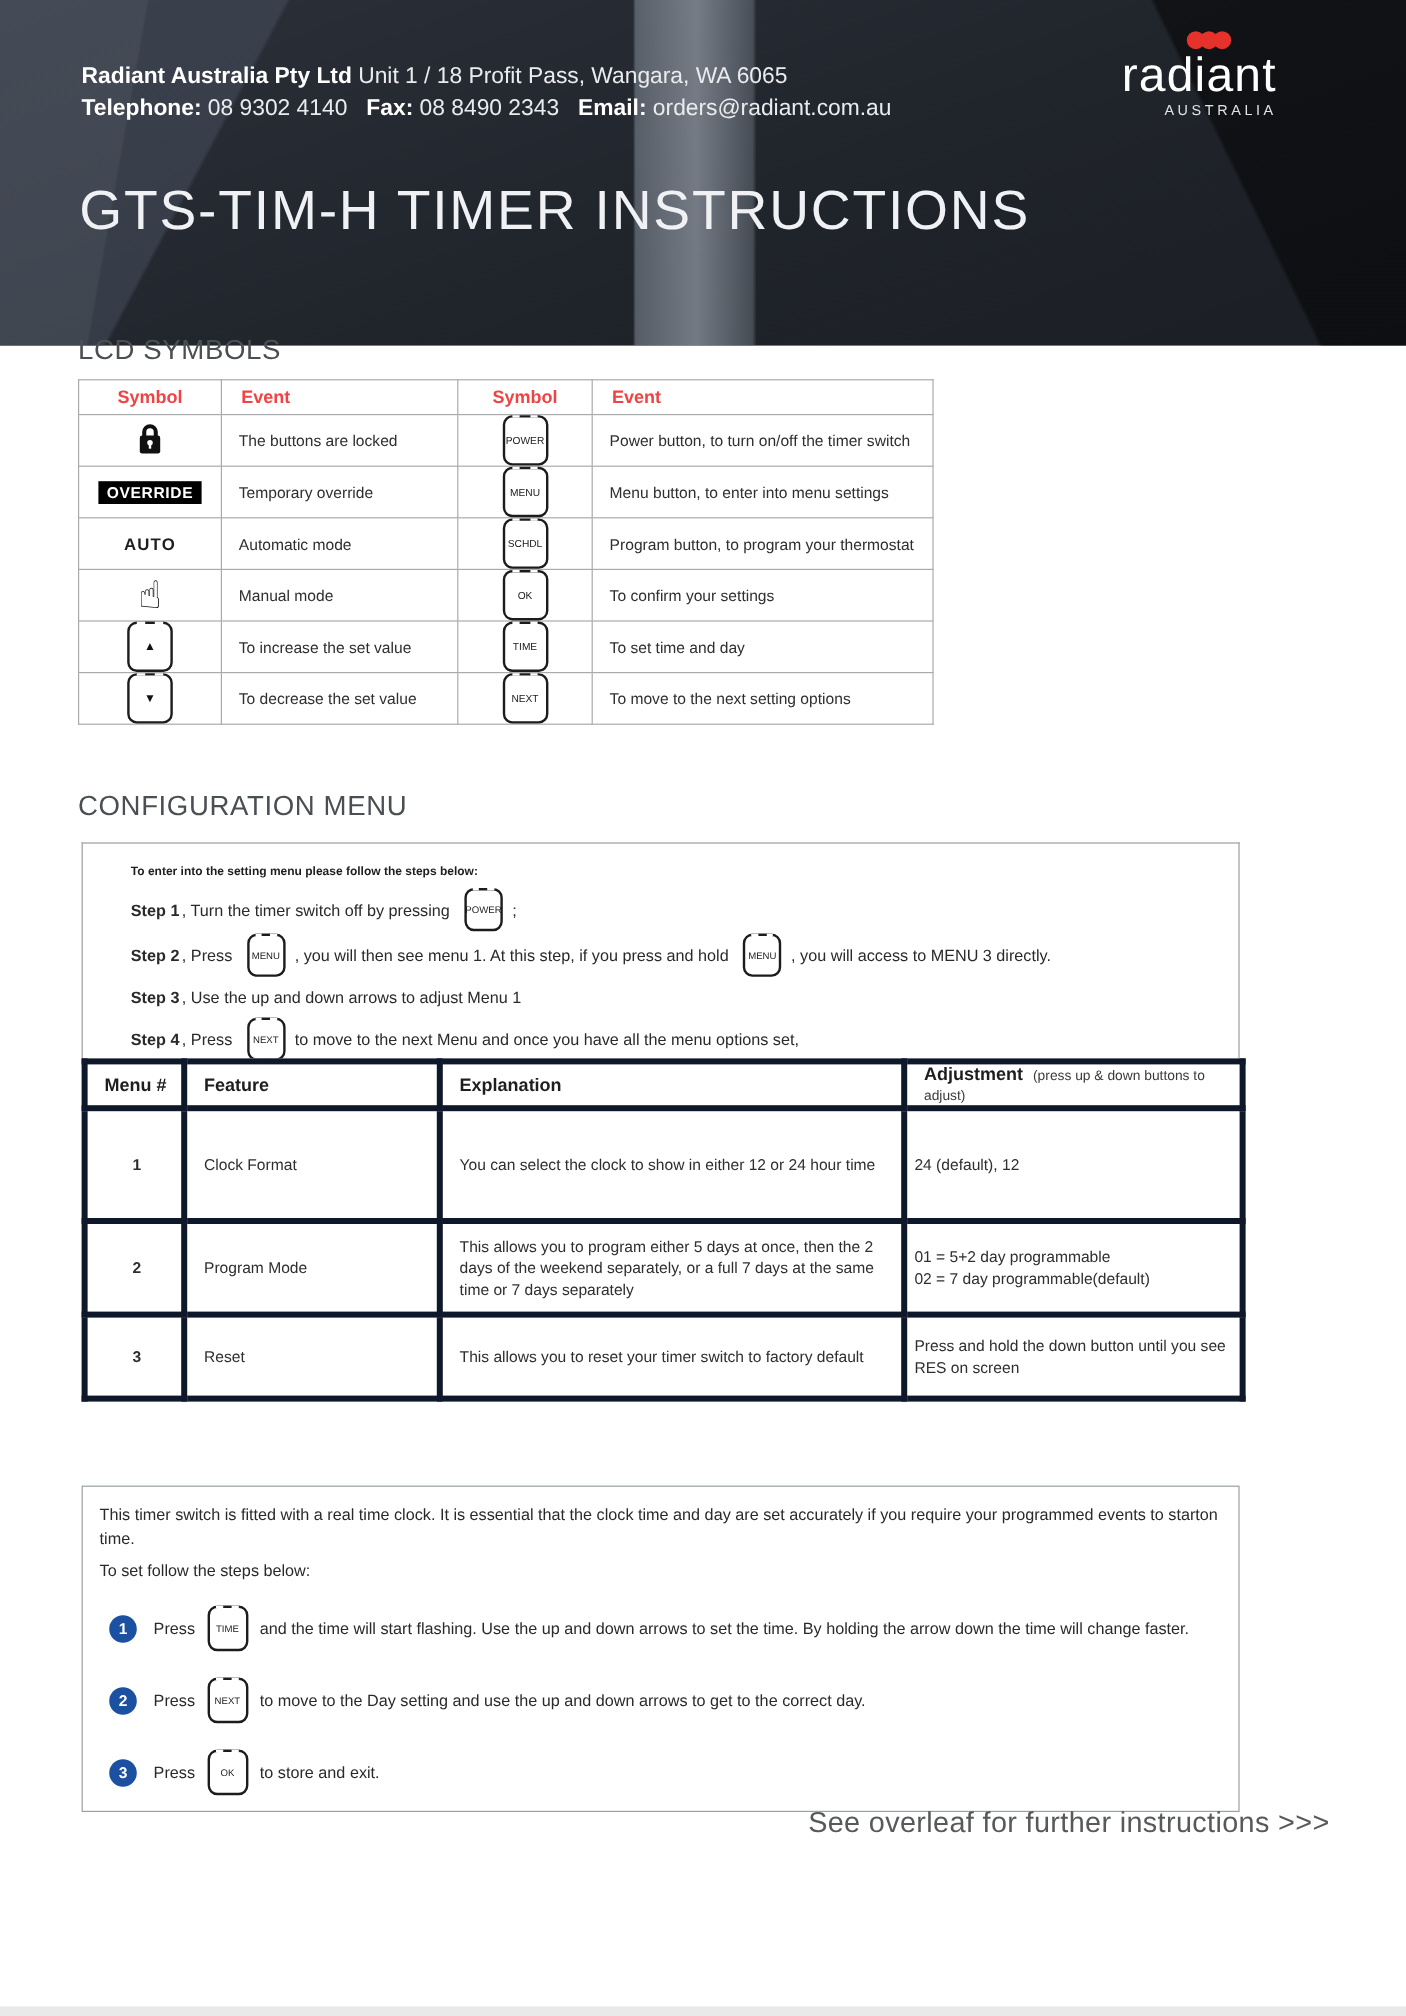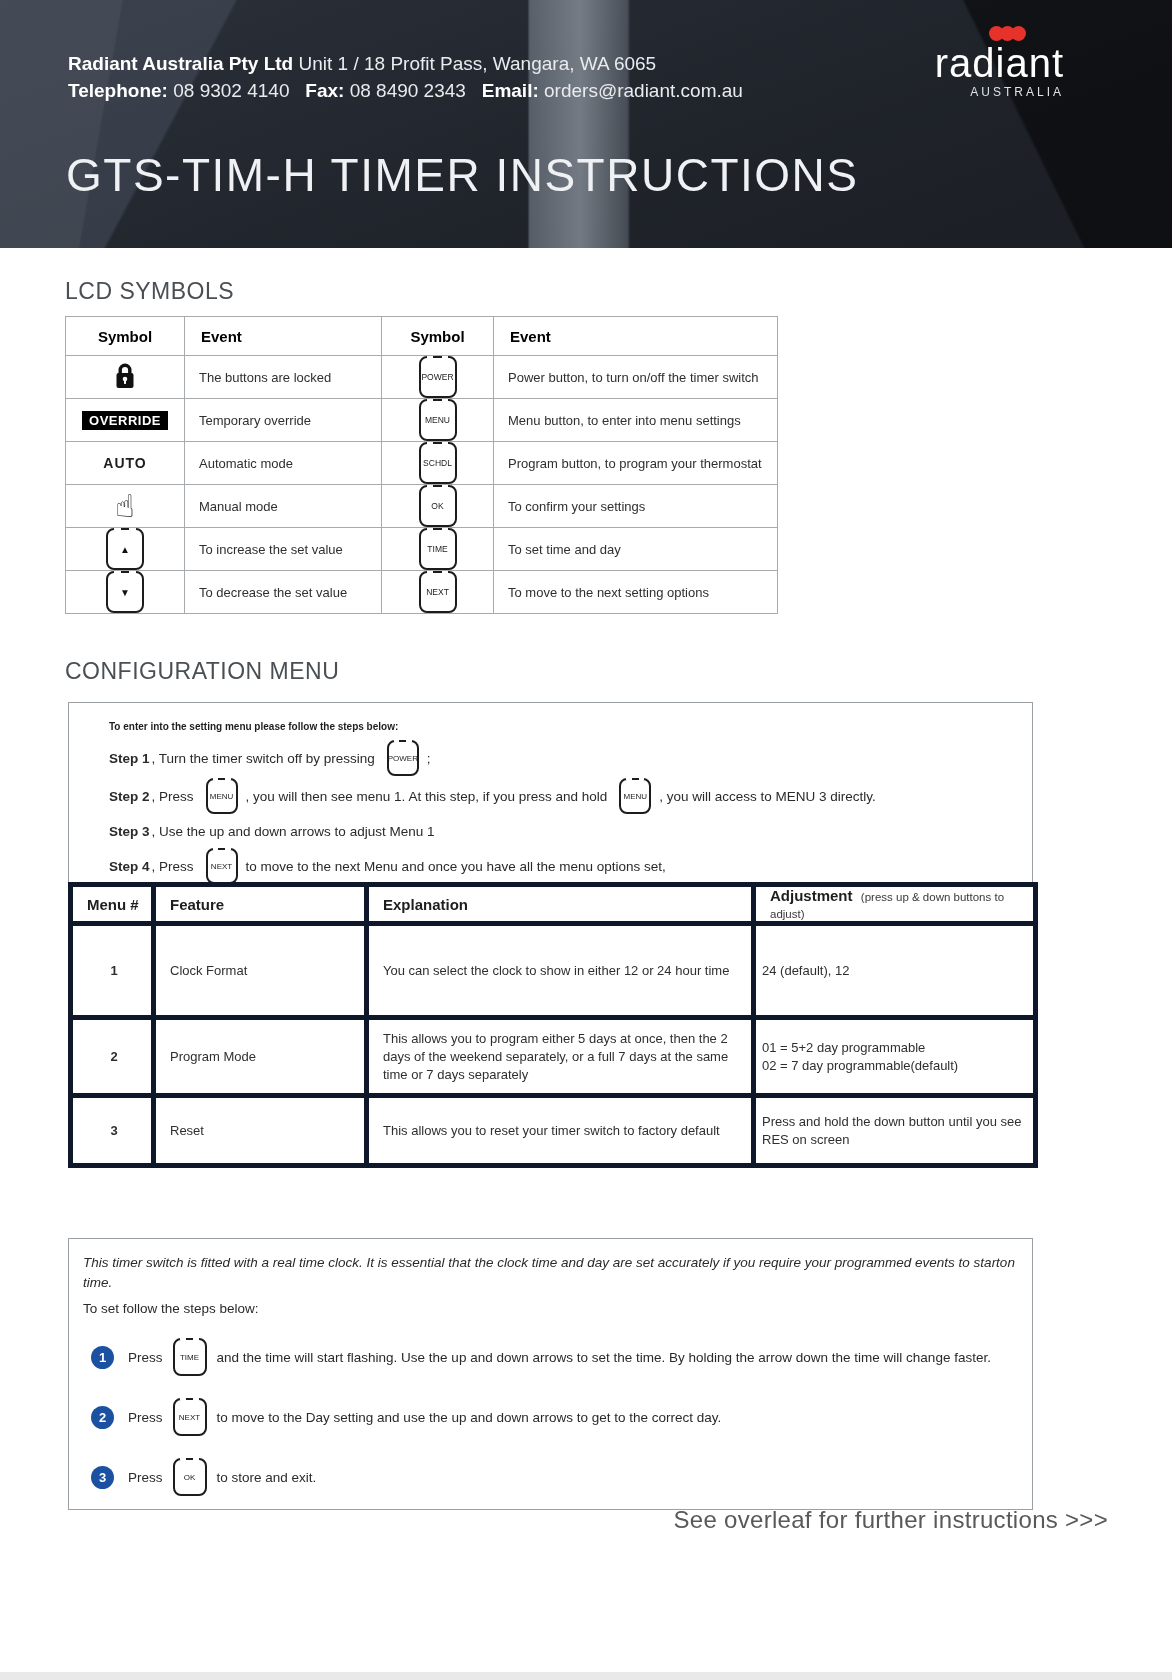--- a/index.html
+++ b/index.html
@@ -2,21 +2,21 @@
 <html><head>
 <meta charset="utf-8">
 <style>
   * { margin:0; padding:0; box-sizing:border-box; }
   html,body { background:#ffffff; }
   body { font-family:"Liberation Sans", sans-serif; }
   .page { position:relative; width:1172px; height:1680px; background:#ffffff; overflow:hidden; margin:0 auto; }
 
   
   .hero {
-    position:absolute; left:0; top:0; width:1172px; height:248px;
+    position:absolute; left:0; top:0; width:1172px; height:288px;
     background:
       linear-gradient(100deg, rgba(255,255,255,0.05) 0 10%, transparent 10.2%),
       linear-gradient(90deg, transparent 45%, rgba(130,140,152,0.55) 45.2%, rgba(160,168,178,0.65) 49.5%, rgba(110,118,128,0.5) 53.5%, transparent 53.8%),
       linear-gradient(118deg, rgba(70,78,92,0.55) 0 18%, transparent 18.3%),
       linear-gradient(244deg, rgba(0,0,0,0.5) 0 16%, transparent 16.3%),
       linear-gradient(160deg, #2c313a 0%, #20242b 55%, #1b1e24 100%);
   }
   .company { position:absolute; left:68px; top:50px; color:#e9ebee; font-size:19px; line-height:27px; }
   .company b { color:#ffffff; }
   .logo { position:absolute; right:108px; top:26px; text-align:right; }
@@ -41,21 +41,21 @@
   .kcap::before { left:18%; width:20%; }
   .kcap::after  { right:18%; width:20%; }
   .kcap-lg { width:38px; height:42px; font-size:8.5px; }
   .kcap-s  { width:32px; height:36px; font-size:8px; }
   .kcap-s:empty { display:none; }
 
   
   table { border-collapse:collapse; table-layout:fixed; background:#fff; }
   .lcd-table { position:absolute; left:65px; top:316px; width:712px; }
   .lcd-table th, .lcd-table td { border:1px solid #a8abae; font-size:13px; color:#2f2f2f; }
-  .lcd-table th { font-size:15px; color:#000000; height:39px; text-align:left; padding-left:16px; }
+  .lcd-table th { font-size:15px; color:#ef4444; height:29px; text-align:left; padding-left:16px; }
   .lcd-table th.c { text-align:center; padding-left:0; }
   .lcd-table td { height:38px; }
   .lcd-table td.sym { text-align:center; vertical-align:middle; }
   .lcd-table td.ev  { padding-left:14px; }
   .ovr { display:inline-block; background:#000; color:#fff; font-weight:bold; font-size:13px; padding:2px 7px; letter-spacing:0.5px; }
   .auto { font-weight:bold; font-size:14px; color:#1e1e1e; letter-spacing:1px; }
   .hand { font-family:"DejaVu Sans", sans-serif; font-size:32px; color:#111; line-height:30px; }
   .tri { font-size:10px; color:#111; }
 
   
@@ -73,21 +73,21 @@
   .cfg-table th .note { font-weight:normal; font-size:11.5px; color:#3a3a3a; }
   .cfg-table td.menu { text-align:center; font-weight:bold; }
   .cfg-table td { padding:6px 10px 6px 14px; line-height:18px; }
   .cfg-table td.adj { padding-left:6px; }
   .r1 td { height:94px; }
   .r2 td { height:78px; }
   .r3 td { height:70px; }
 
   
   .clock-box { position:absolute; left:68px; top:1238px; width:965px; height:272px; border:1px solid #9aa0a4; padding:14px 14px 0 14px; font-size:13.5px; color:#2a2a2a; }
-  .clock-box .l1 { line-height:20px;font-style:italic; }
+  .clock-box .l1 { line-height:20px; }
   .clock-box .l2 { margin-top:8px; }
   .clk-step { display:flex; align-items:center; margin-top:22px; min-height:36px; }
   .stepnum { width:23px; height:23px; border-radius:50%; background:#1b51a0; color:#fff; font-weight:bold; font-size:13px; display:flex; align-items:center; justify-content:center; margin:0 14px 0 8px; flex:none; }
   .clk-step .kcap-s { margin:0 10px; width:34px; height:38px; }
 
   
   .overleaf { position:absolute; right:64px; top:1506px; font-size:24px; color:#58595b; letter-spacing:0.3px; }
   .bottom-bar { position:absolute; left:0; bottom:0; width:1172px; height:8px; background:#e9e9e9; }
 </style>
 </head>

